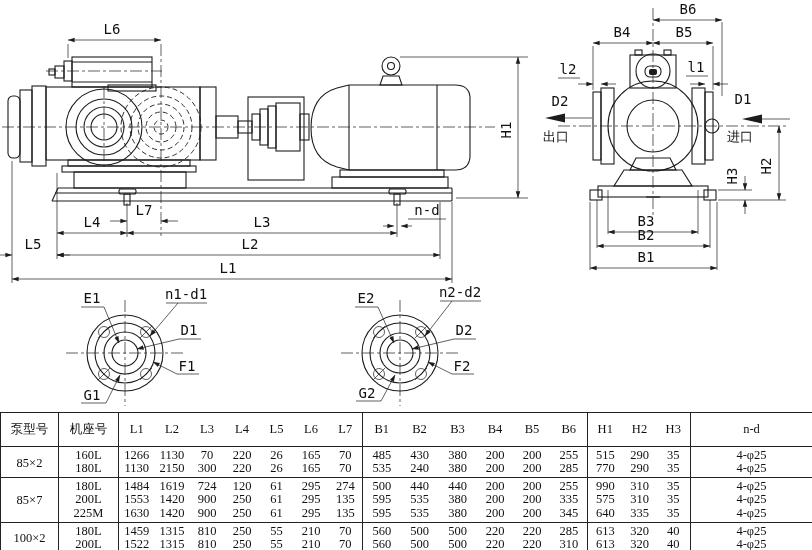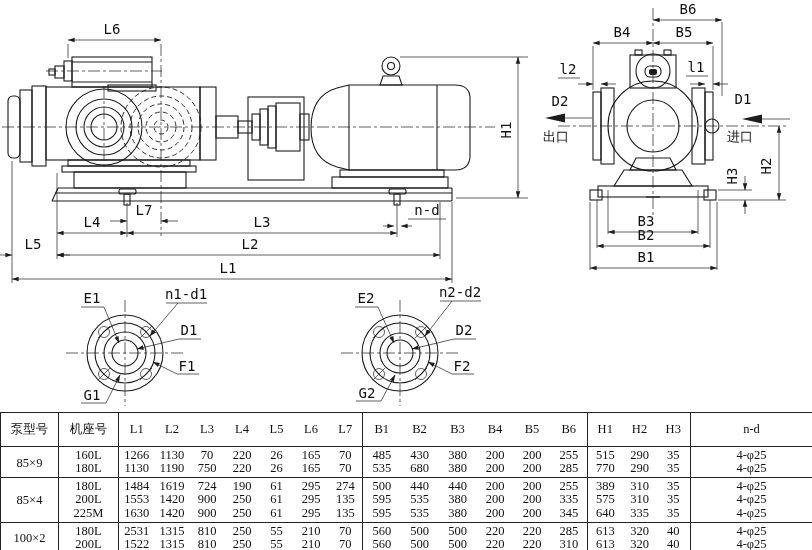--- a/index.html
+++ b/index.html
@@ -334,21 +334,21 @@
           <th>B5</th>
           <th>B6</th>
           <th class="bl">H1</th>
           <th>H2</th>
           <th>H3</th>
           <th class="bl">n-d</th>
         </tr>
   </thead>
 <tbody class="h2r">
         <tr>
-          <td rowspan="2">85×9</td>
+          <td rowspan="2">85×2</td>
           <td class="bl">160L</td>
           <td class="bl">1266</td>
           <td>1130</td>
           <td>70</td>
           <td>220</td>
           <td>26</td>
           <td>165</td>
           <td>70</td>
           <td class="bl">485</td>
           <td>430</td>
@@ -357,56 +357,56 @@
           <td>200</td>
           <td>255</td>
           <td class="bl">515</td>
           <td>290</td>
           <td>35</td>
           <td class="bl">4-φ25</td>
         </tr>
         <tr>
           <td class="bl">180L</td>
           <td class="bl">1130</td>
-          <td>1190</td>
-          <td>750</td>
+          <td>2150</td>
+          <td>300</td>
           <td>220</td>
           <td>26</td>
           <td>165</td>
           <td>70</td>
           <td class="bl">535</td>
-          <td>680</td>
+          <td>240</td>
           <td>380</td>
           <td>200</td>
           <td>200</td>
           <td>285</td>
           <td class="bl">770</td>
           <td>290</td>
           <td>35</td>
           <td class="bl">4-φ25</td>
         </tr>
       </tbody>
       <tbody class="h3r">
         <tr>
-          <td rowspan="3">85×4</td>
+          <td rowspan="3">85×7</td>
           <td class="bl">180L</td>
           <td class="bl">1484</td>
           <td>1619</td>
           <td>724</td>
-          <td>190</td>
+          <td>120</td>
           <td>61</td>
           <td>295</td>
           <td>274</td>
           <td class="bl">500</td>
           <td>440</td>
           <td>440</td>
           <td>200</td>
           <td>200</td>
           <td>255</td>
-          <td class="bl">389</td>
+          <td class="bl">990</td>
           <td>310</td>
           <td>35</td>
           <td class="bl">4-φ25</td>
         </tr>
         <tr>
           <td class="bl">200L</td>
           <td class="bl">1553</td>
           <td>1420</td>
           <td>900</td>
           <td>250</td>
@@ -442,21 +442,21 @@
           <td class="bl">640</td>
           <td>335</td>
           <td>35</td>
           <td class="bl">4-φ25</td>
         </tr>
       </tbody>
       <tbody class="h2r">
         <tr>
           <td rowspan="2">100×2</td>
           <td class="bl">180L</td>
-          <td class="bl">2531</td>
+          <td class="bl">1459</td>
           <td>1315</td>
           <td>810</td>
           <td>250</td>
           <td>55</td>
           <td>210</td>
           <td>70</td>
           <td class="bl">560</td>
           <td>500</td>
           <td>500</td>
           <td>220</td>

